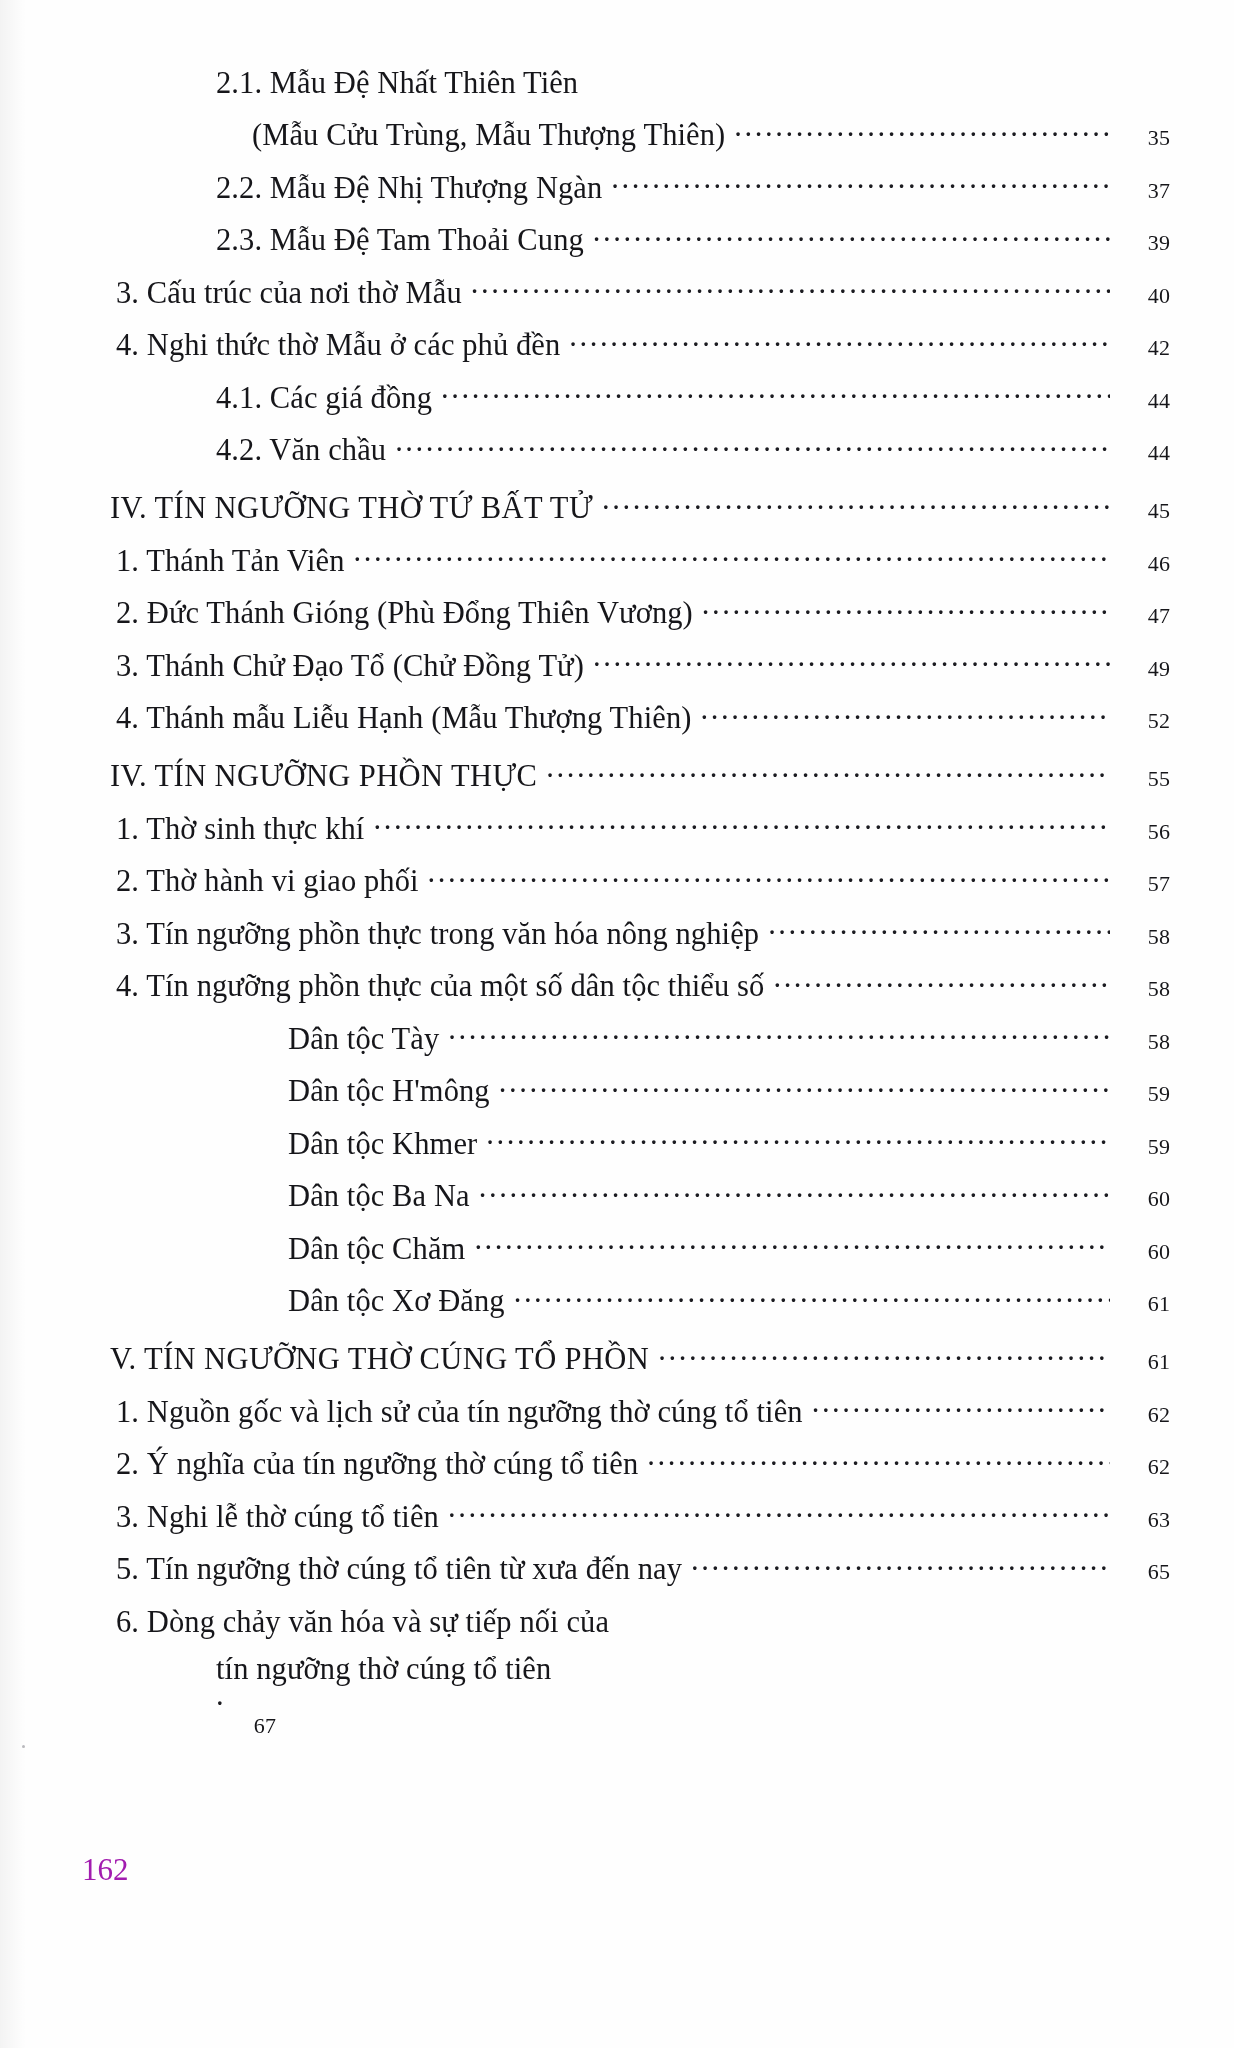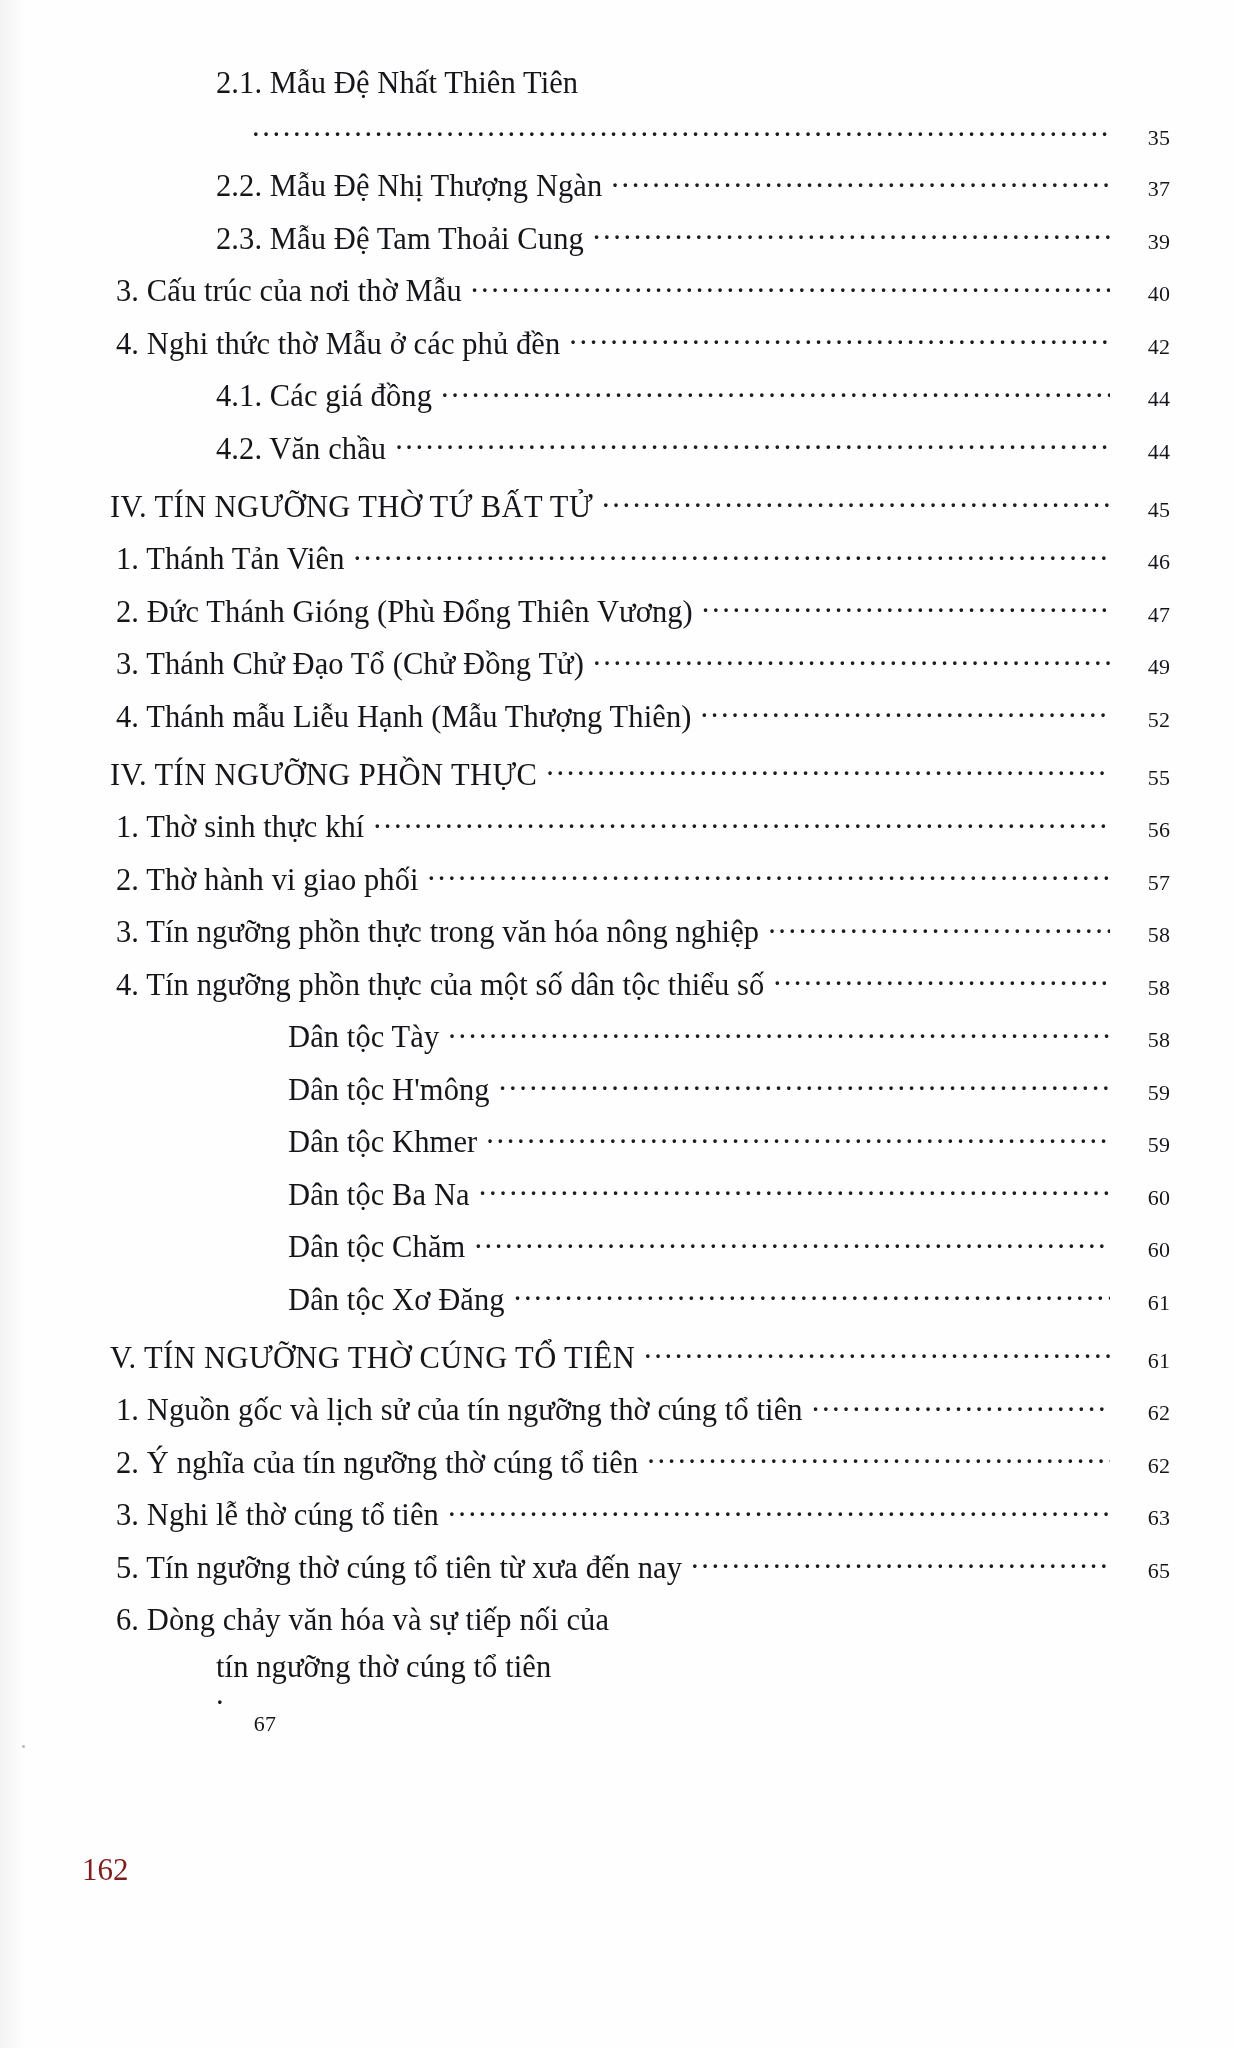--- a/index.html
+++ b/index.html
@@ -101,21 +101,21 @@
   .toc-row.no-leader .pageno { visibility: hidden; }
 
   
   .gap-before { margin-top: 22px; }
 
   #folio {
     position: absolute;
     left: 82px;
     top: 1852px;
     font-size: 31px;
-    color: #7f1d1d;
+    color: #a21caf;
     font-family: "Liberation Serif", "DejaVu Serif", serif;
   }
 
   
   #speck {
     position: absolute;
     left: 22px;
     top: 1745px;
     width: 3px;
     height: 3px;
@@ -128,20 +128,21 @@
 
 <div id="page">
 
   <div id="toc">
       <div class="toc-row lvl-sub no-leader">
         <span class="label">2.1. Mẫu Đệ Nhất Thiên Tiên</span>
         <span class="leader"></span>
         <span class="pageno"></span>
       </div>
       <div class="toc-row lvl-cont">
+        <span class="label">(Mẫu Cửu Trùng, Mẫu Thượng Thiên)</span>
         <span class="leader"></span>
         <span class="pageno">35</span>
       </div>
       <div class="toc-row lvl-sub">
         <span class="label">2.2. Mẫu Đệ Nhị Thượng Ngàn</span>
         <span class="leader"></span>
         <span class="pageno">37</span>
       </div>
       <div class="toc-row lvl-sub">
         <span class="label">2.3. Mẫu Đệ Tam Thoải Cung</span>
@@ -242,21 +243,21 @@
         <span class="label">Dân tộc Chăm</span>
         <span class="leader"></span>
         <span class="pageno">60</span>
       </div>
       <div class="toc-row lvl-sub2">
         <span class="label">Dân tộc Xơ Đăng</span>
         <span class="leader"></span>
         <span class="pageno">61</span>
       </div>
       <div class="toc-row lvl-roman gap-before">
-        <span class="label roman">V. TÍN NGƯỠNG THỜ CÚNG TỔ TIÊN</span>
+        <span class="label roman">V. TÍN NGƯỠNG THỜ CÚNG TỔ PHỒN</span>
         <span class="leader"></span>
         <span class="pageno">61</span>
       </div>
       <div class="toc-row lvl-num">
         <span class="label">1. Nguồn gốc và lịch sử của tín ngưỡng thờ cúng tổ tiên</span>
         <span class="leader"></span>
         <span class="pageno">62</span>
       </div>
       <div class="toc-row lvl-num">
         <span class="label">2. Ý nghĩa của tín ngưỡng thờ cúng tổ tiên</span>

